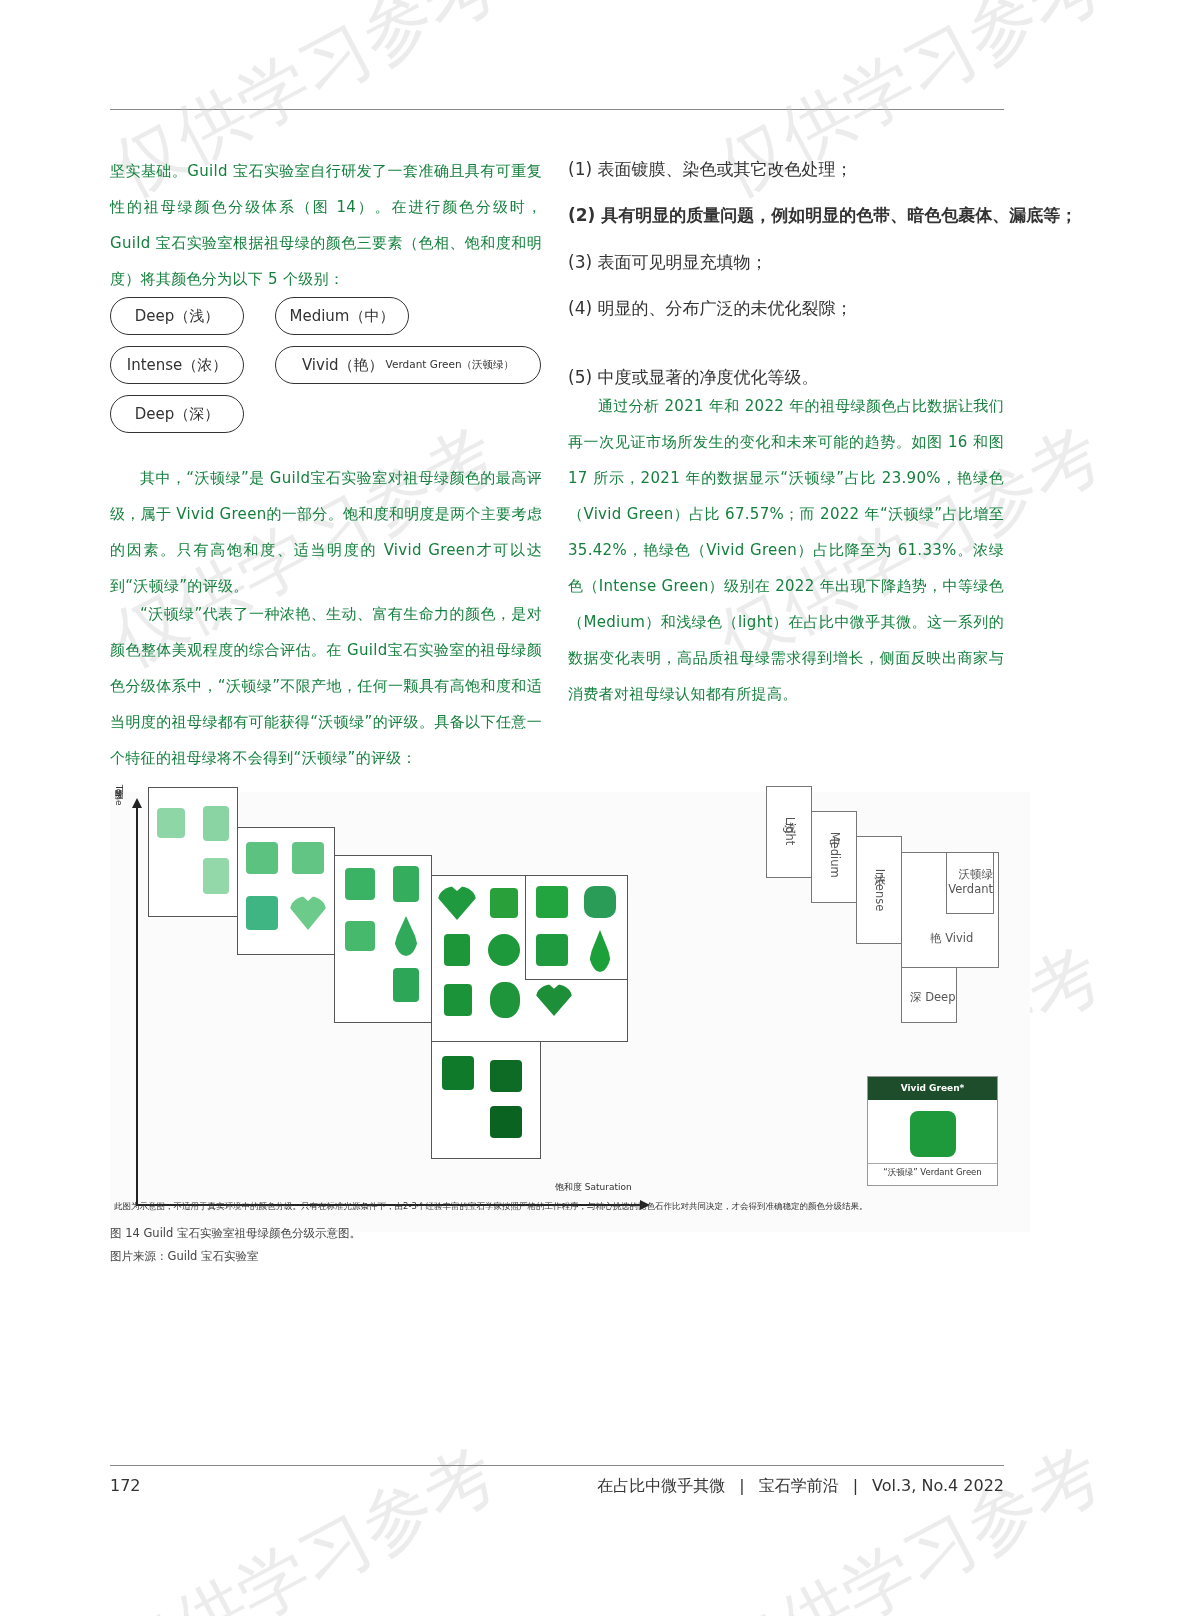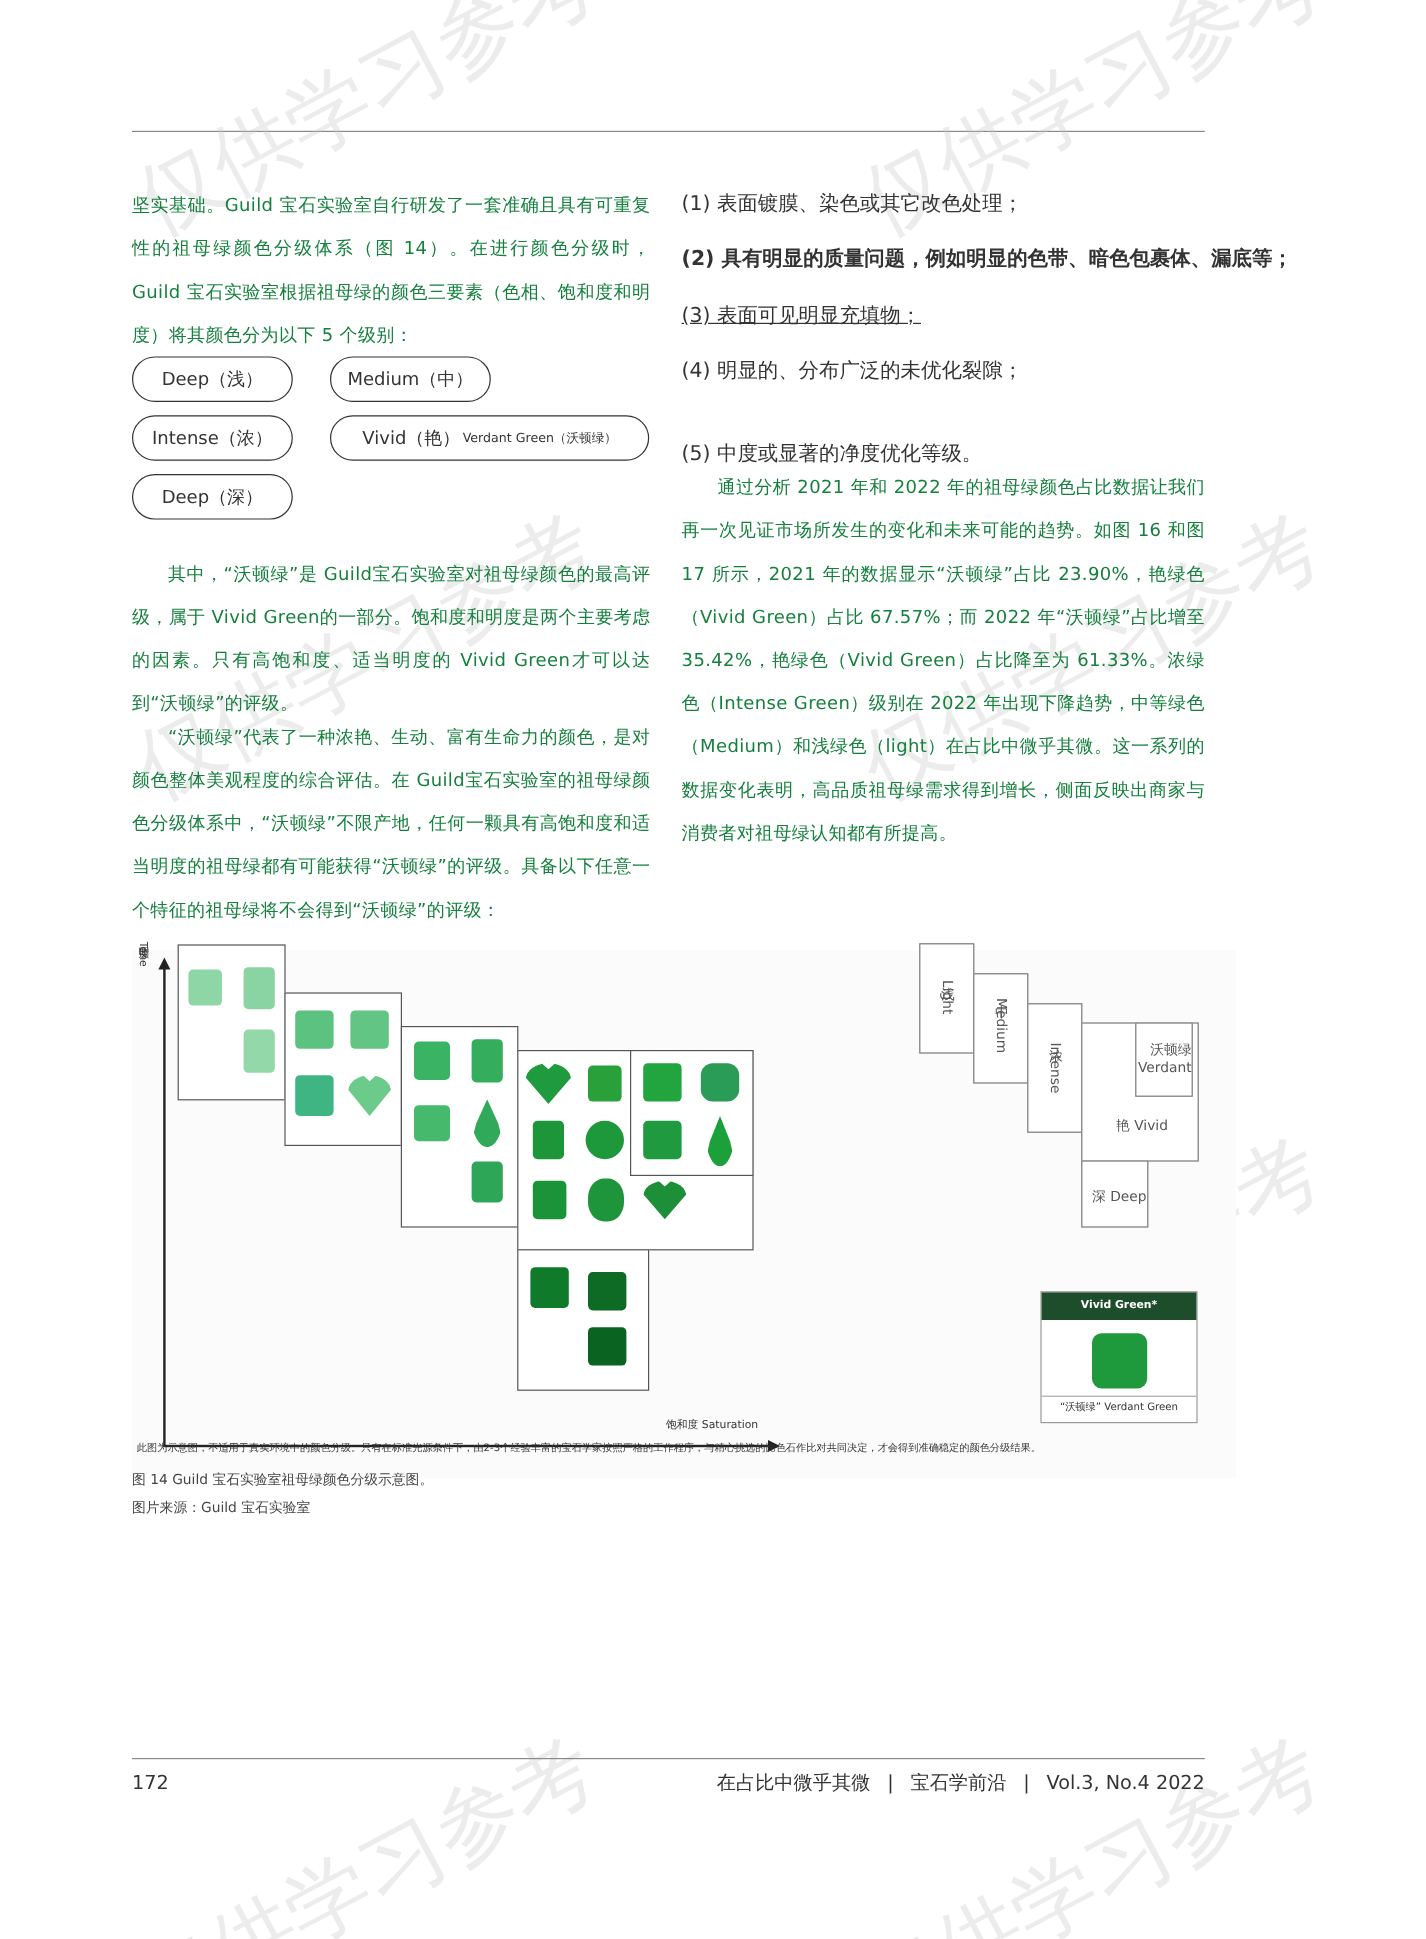--- a/index.html
+++ b/index.html
@@ -72,21 +72,21 @@
 <div class="para" style="left:110px;top:460px;width:432px;">
   <p class="indent">其中，“沃顿绿”是 Guild宝石实验室对祖母绿颜色的最高评级，属于 Vivid Green的一部分。饱和度和明度是两个主要考虑的因素。只有高饱和度、适当明度的 Vivid Green才可以达到“沃顿绿”的评级。</p>
 </div>
 
 <div class="para" style="left:110px;top:596px;width:432px;">
   <p class="indent">“沃顿绿”代表了一种浓艳、生动、富有生命力的颜色，是对颜色整体美观程度的综合评估。在 Guild宝石实验室的祖母绿颜色分级体系中，“沃顿绿”不限产地，任何一颗具有高饱和度和适当明度的祖母绿都有可能获得“沃顿绿”的评级。具备以下任意一个特征的祖母绿将不会得到“沃顿绿”的评级：</p>
 </div>
 
 <div class="list-item" style="left:568px;top:158px;">(1) 表面镀膜、染色或其它改色处理；</div>
 <div class="list-item" style="left:568px;top:204px;font-weight:bold;">(2) 具有明显的质量问题，例如明显的色带、暗色包裹体、漏底等；</div>
-<div class="list-item" style="left:568px;top:251px;text-decoration:underline;">(3) 表面可见明显充填物；</div>
+<div class="list-item" style="left:568px;top:251px;">(3) 表面可见明显充填物；</div>
 <div class="list-item" style="left:568px;top:297px;">(4) 明显的、分布广泛的未优化裂隙；</div>
 <div class="list-item" style="left:568px;top:344px;margin-top:22px;">(5) 中度或显著的净度优化等级。</div>
 
 <div class="para" style="left:568px;top:388px;width:436px;">
   <p class="indent">通过分析 2021 年和 2022 年的祖母绿颜色占比数据让我们再一次见证市场所发生的变化和未来可能的趋势。如图 16 和图 17 所示，2021 年的数据显示“沃顿绿”占比 23.90%，艳绿色（Vivid Green）占比 67.57%；而 2022 年“沃顿绿”占比增至 35.42%，艳绿色（Vivid Green）占比降至为 61.33%。浓绿色（Intense Green）级别在 2022 年出现下降趋势，中等绿色（Medium）和浅绿色（light）在占比中微乎其微。这一系列的数据变化表明，高品质祖母绿需求得到增长，侧面反映出商家与消费者对祖母绿认知都有所提高。</p>
 </div>
 
 <div class="fig-bg"></div>
 
 <div class="axis-y"></div>

